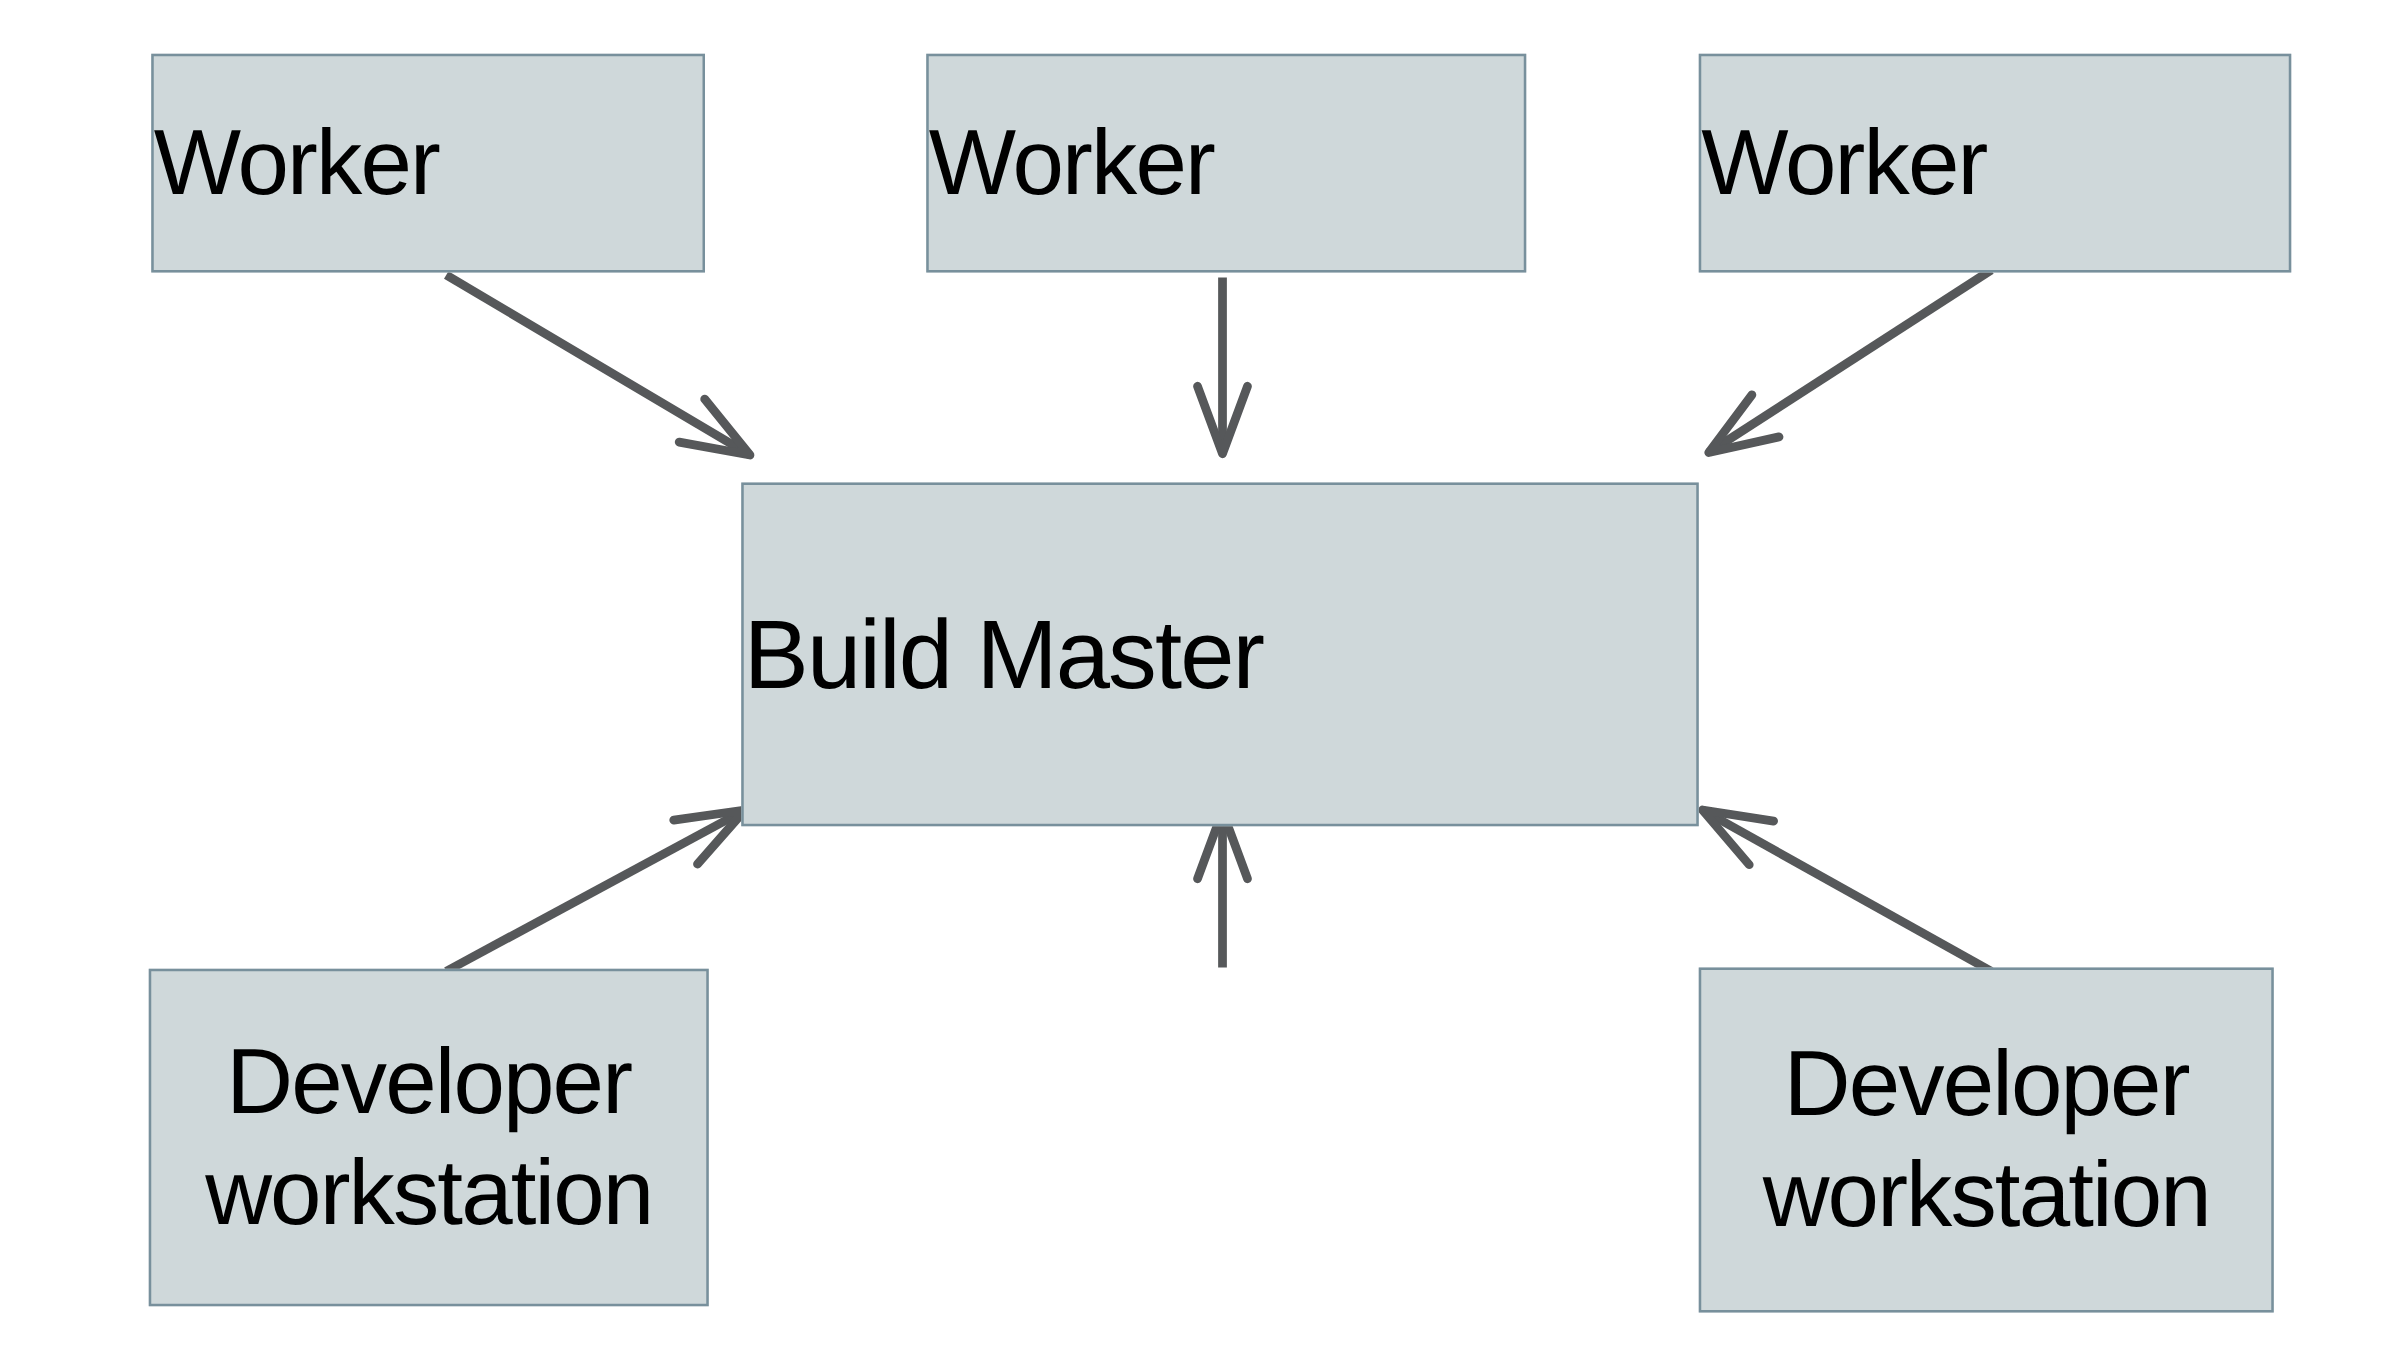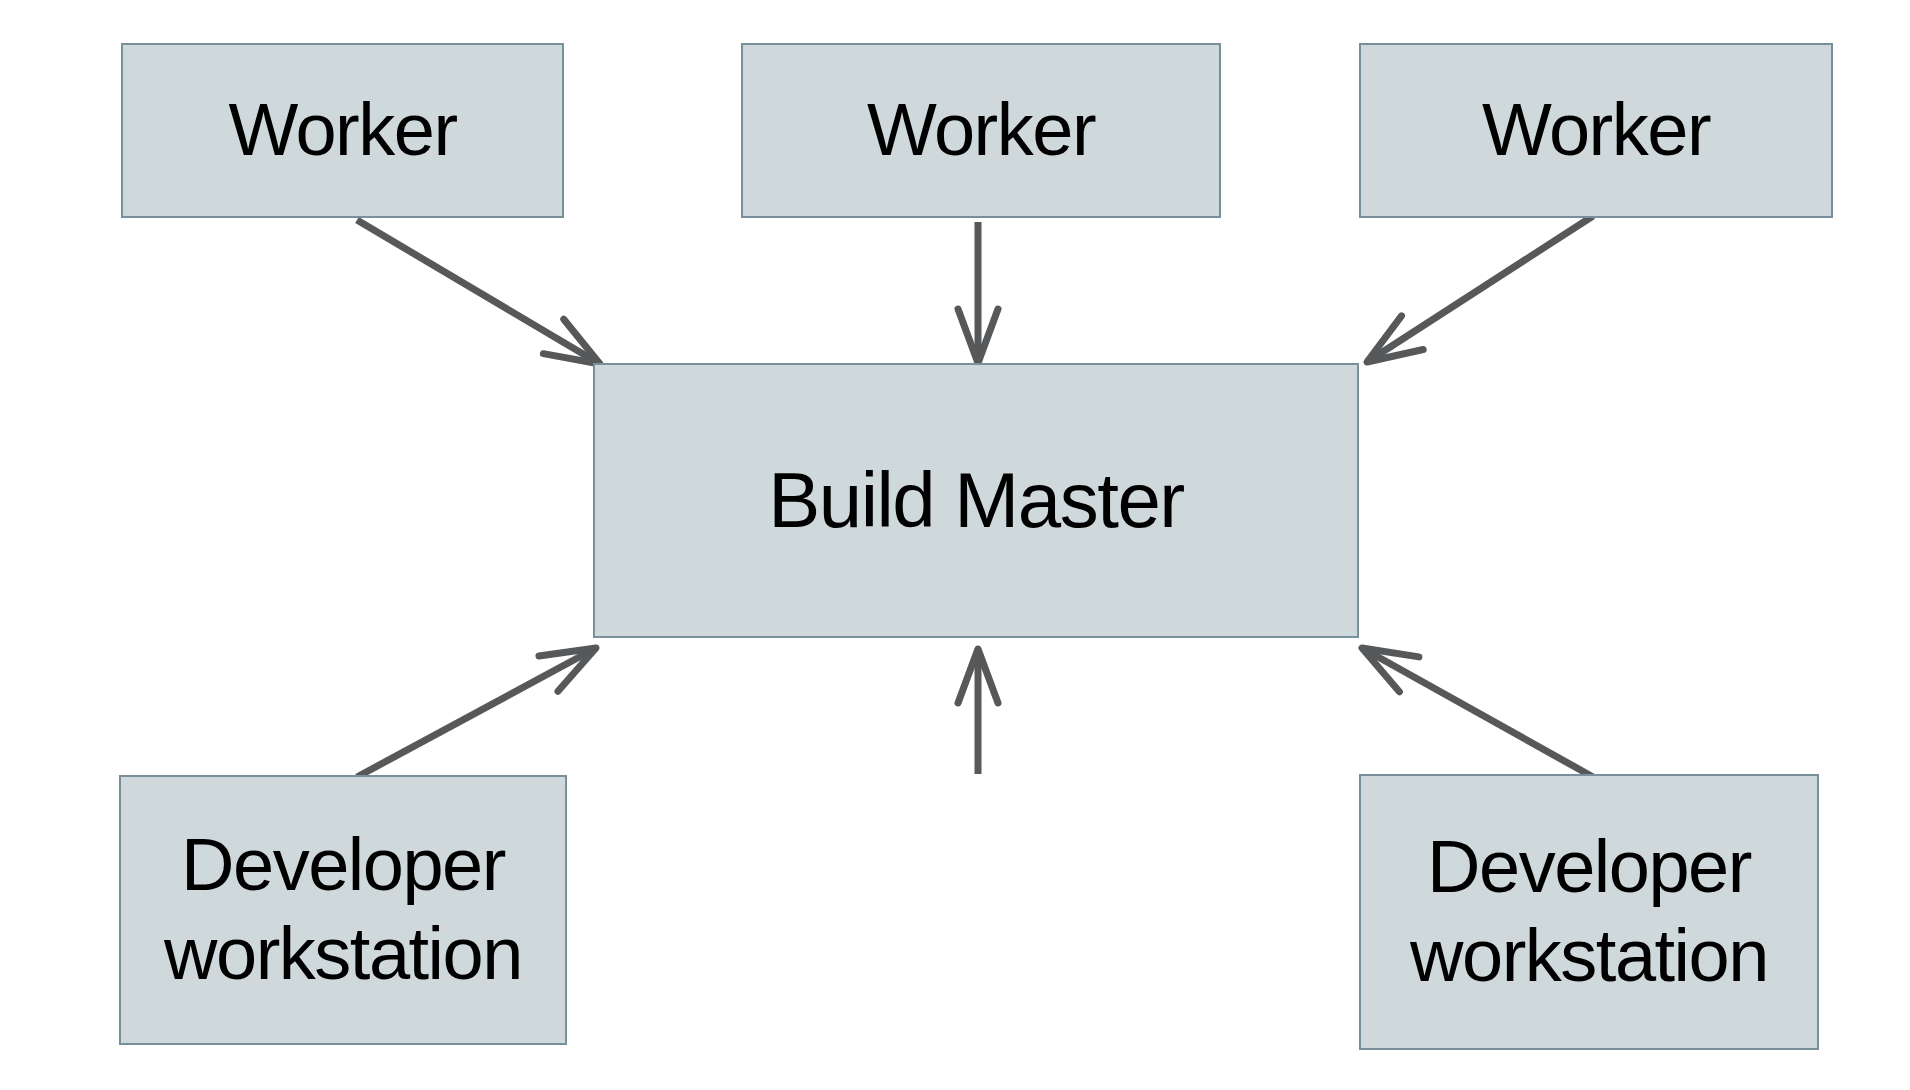--- a/index.html
+++ b/index.html
@@ -35,21 +35,20 @@
     stroke-linecap: round;
     stroke-linejoin: round;
   }
   .node {
     position: absolute;
     box-sizing: border-box;
     background: var(--box-fill, #cfd8da);
     border: 2px solid var(--box-border, #78909c);
     display: flex;
     align-items: center;
-    justify-content: center;
     text-align: center;
   }
   .node-label {
     color: var(--text, #000000);
     font-size: 74px;
     line-height: 1.2;
     letter-spacing: -1.5px;
     font-weight: 400;
   }
   .node-label--large {
@@ -80,21 +79,21 @@
   </div>
 
   <div class="node" style="left:741px; top:43px; width:480px; height:175px;">
     <span class="node-label">Worker</span>
   </div>
 
   <div class="node" style="left:1359px; top:43px; width:474px; height:175px;">
     <span class="node-label">Worker</span>
   </div>
 
-  <div class="node" style="left:593px; top:363px; width:766px; height:275px;">
+  <div class="node" style="left:593px; top:386px; width:766px; height:275px;">
     <span class="node-label node-label--large">Build Master</span>
   </div>
 
   <div class="node" style="left:119px; top:775px; width:448px; height:270px;">
     <span class="node-label">Developer workstation</span>
   </div>
 
 
   <div class="node" style="left:1359px; top:774px; width:460px; height:276px;">
     <span class="node-label">Developer workstation</span>

